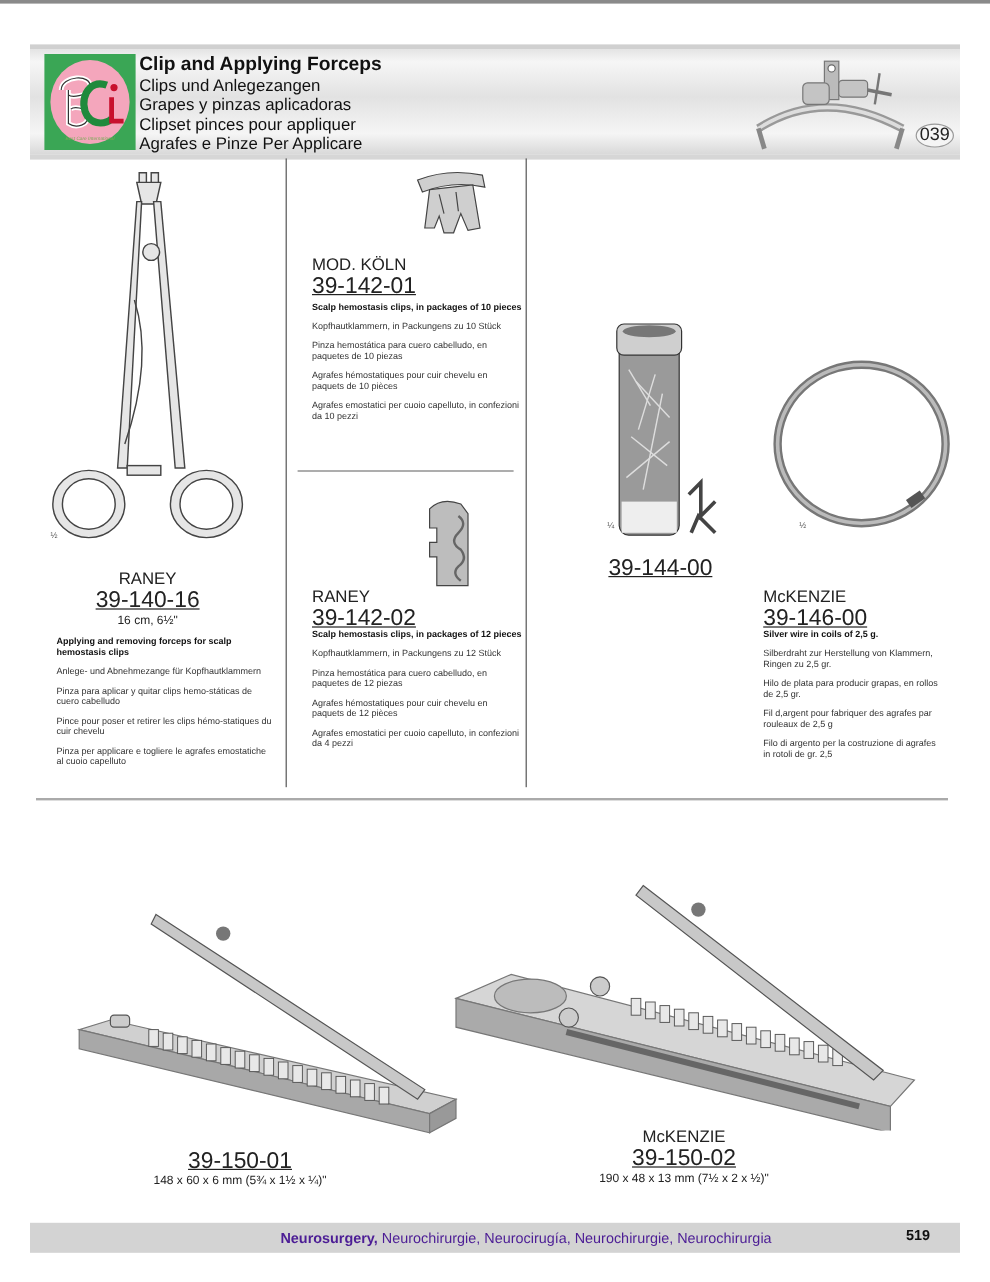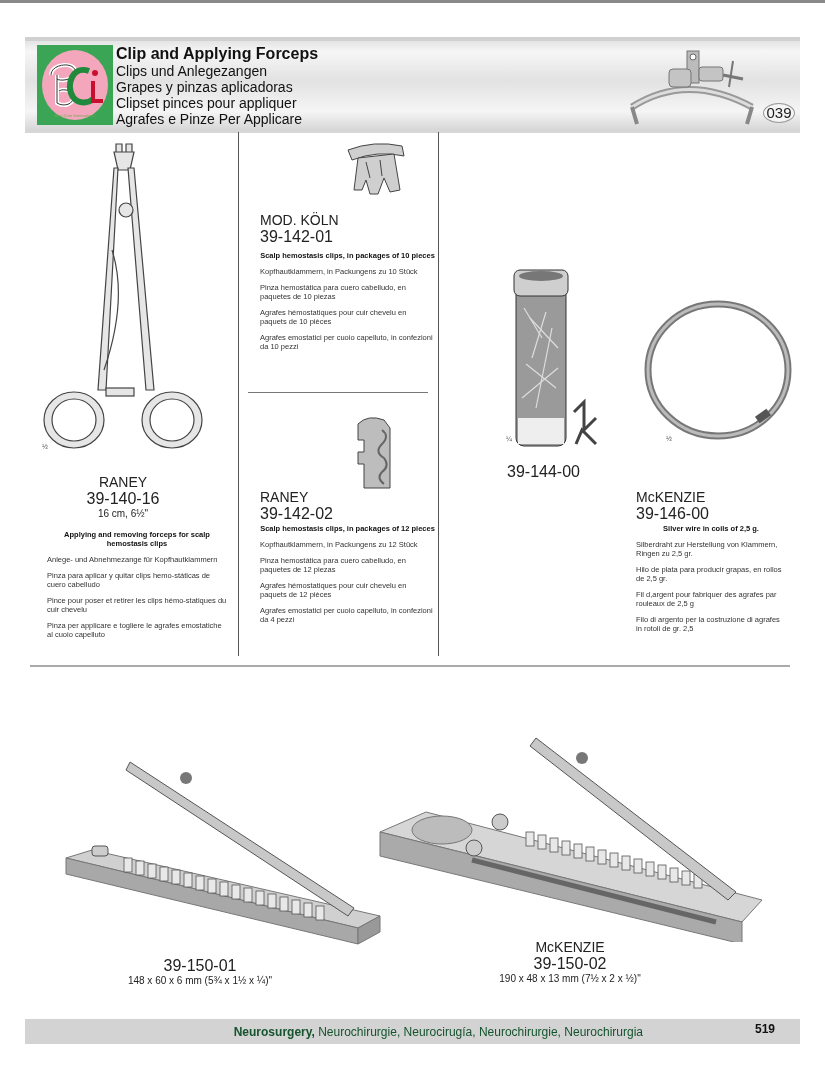--- a/index.html
+++ b/index.html
@@ -13,30 +13,30 @@
   }
   .logo { position: absolute; left: 12px; top: 4px; width: 76px; height: 80px; background: #3aa655; }
   .logo .circle { position: absolute; left: 5px; top: 5px; width: 66px; height: 70px; border-radius: 50%; background: #f4a6bc; }
   .header-titles { position: absolute; left: 91px; top: 4px; line-height: 16px; font-size: 14px; color: #111; }
   .header-titles .t0 { font-weight: bold; font-size: 16px; line-height: 18px; }
   .page-badge { position: absolute; right: 5px; bottom: 6px; width: 32px; height: 20px; border: 1px solid #999; border-radius: 50%; font-size: 15px; text-align: center; line-height: 18px; background: #f5f5f5; }
   .hdr-device { position: absolute; left: 592px; top: 6px; width: 150px; height: 80px; }
   .vline { position: absolute; width: 1px; background: #555; }
   .hline { position: absolute; height: 2px; background: #aaa; }
   .name { font-size: 14px; }
-  .code { font-size: 16px; }
+  .code { font-size: 19px; text-decoration: underline; }
   .dim  { font-size: 10px; }
   .desc { font-size: 7.5px; line-height: 9px; color: #333; }
   .desc p { margin-bottom: 7px; }
-  .desc p.b { font-weight: bold; color: #111; text-align: center; }
+  .desc p.b { font-weight: bold; color: #111; }
   .blk { position: absolute; }
   .center { text-align: center; }
   .scale { position: absolute; font-size: 7px; color: #555; }
   .footer { position: absolute; left: 25px; top: 1019px; width: 775px; height: 25px; background: #d3d3d3; }
-  .footer-text { position: absolute; left: 0; width: 618px; top: 6px; text-align: right; font-size: 12px; color: #14532d; }
+  .footer-text { position: absolute; left: 0; width: 618px; top: 6px; text-align: right; font-size: 12px; color: #4c1d95; }
   .footer-text b { font-weight: bold; }
   .page-num { position: absolute; right: 25px; top: 3px; font-size: 12px; font-weight: bold; color: #111; }
   svg { display: block; }
 </style>
 </head>
 <body>
 
 <div class="top-rule"></div>
 
 <div class="header">

